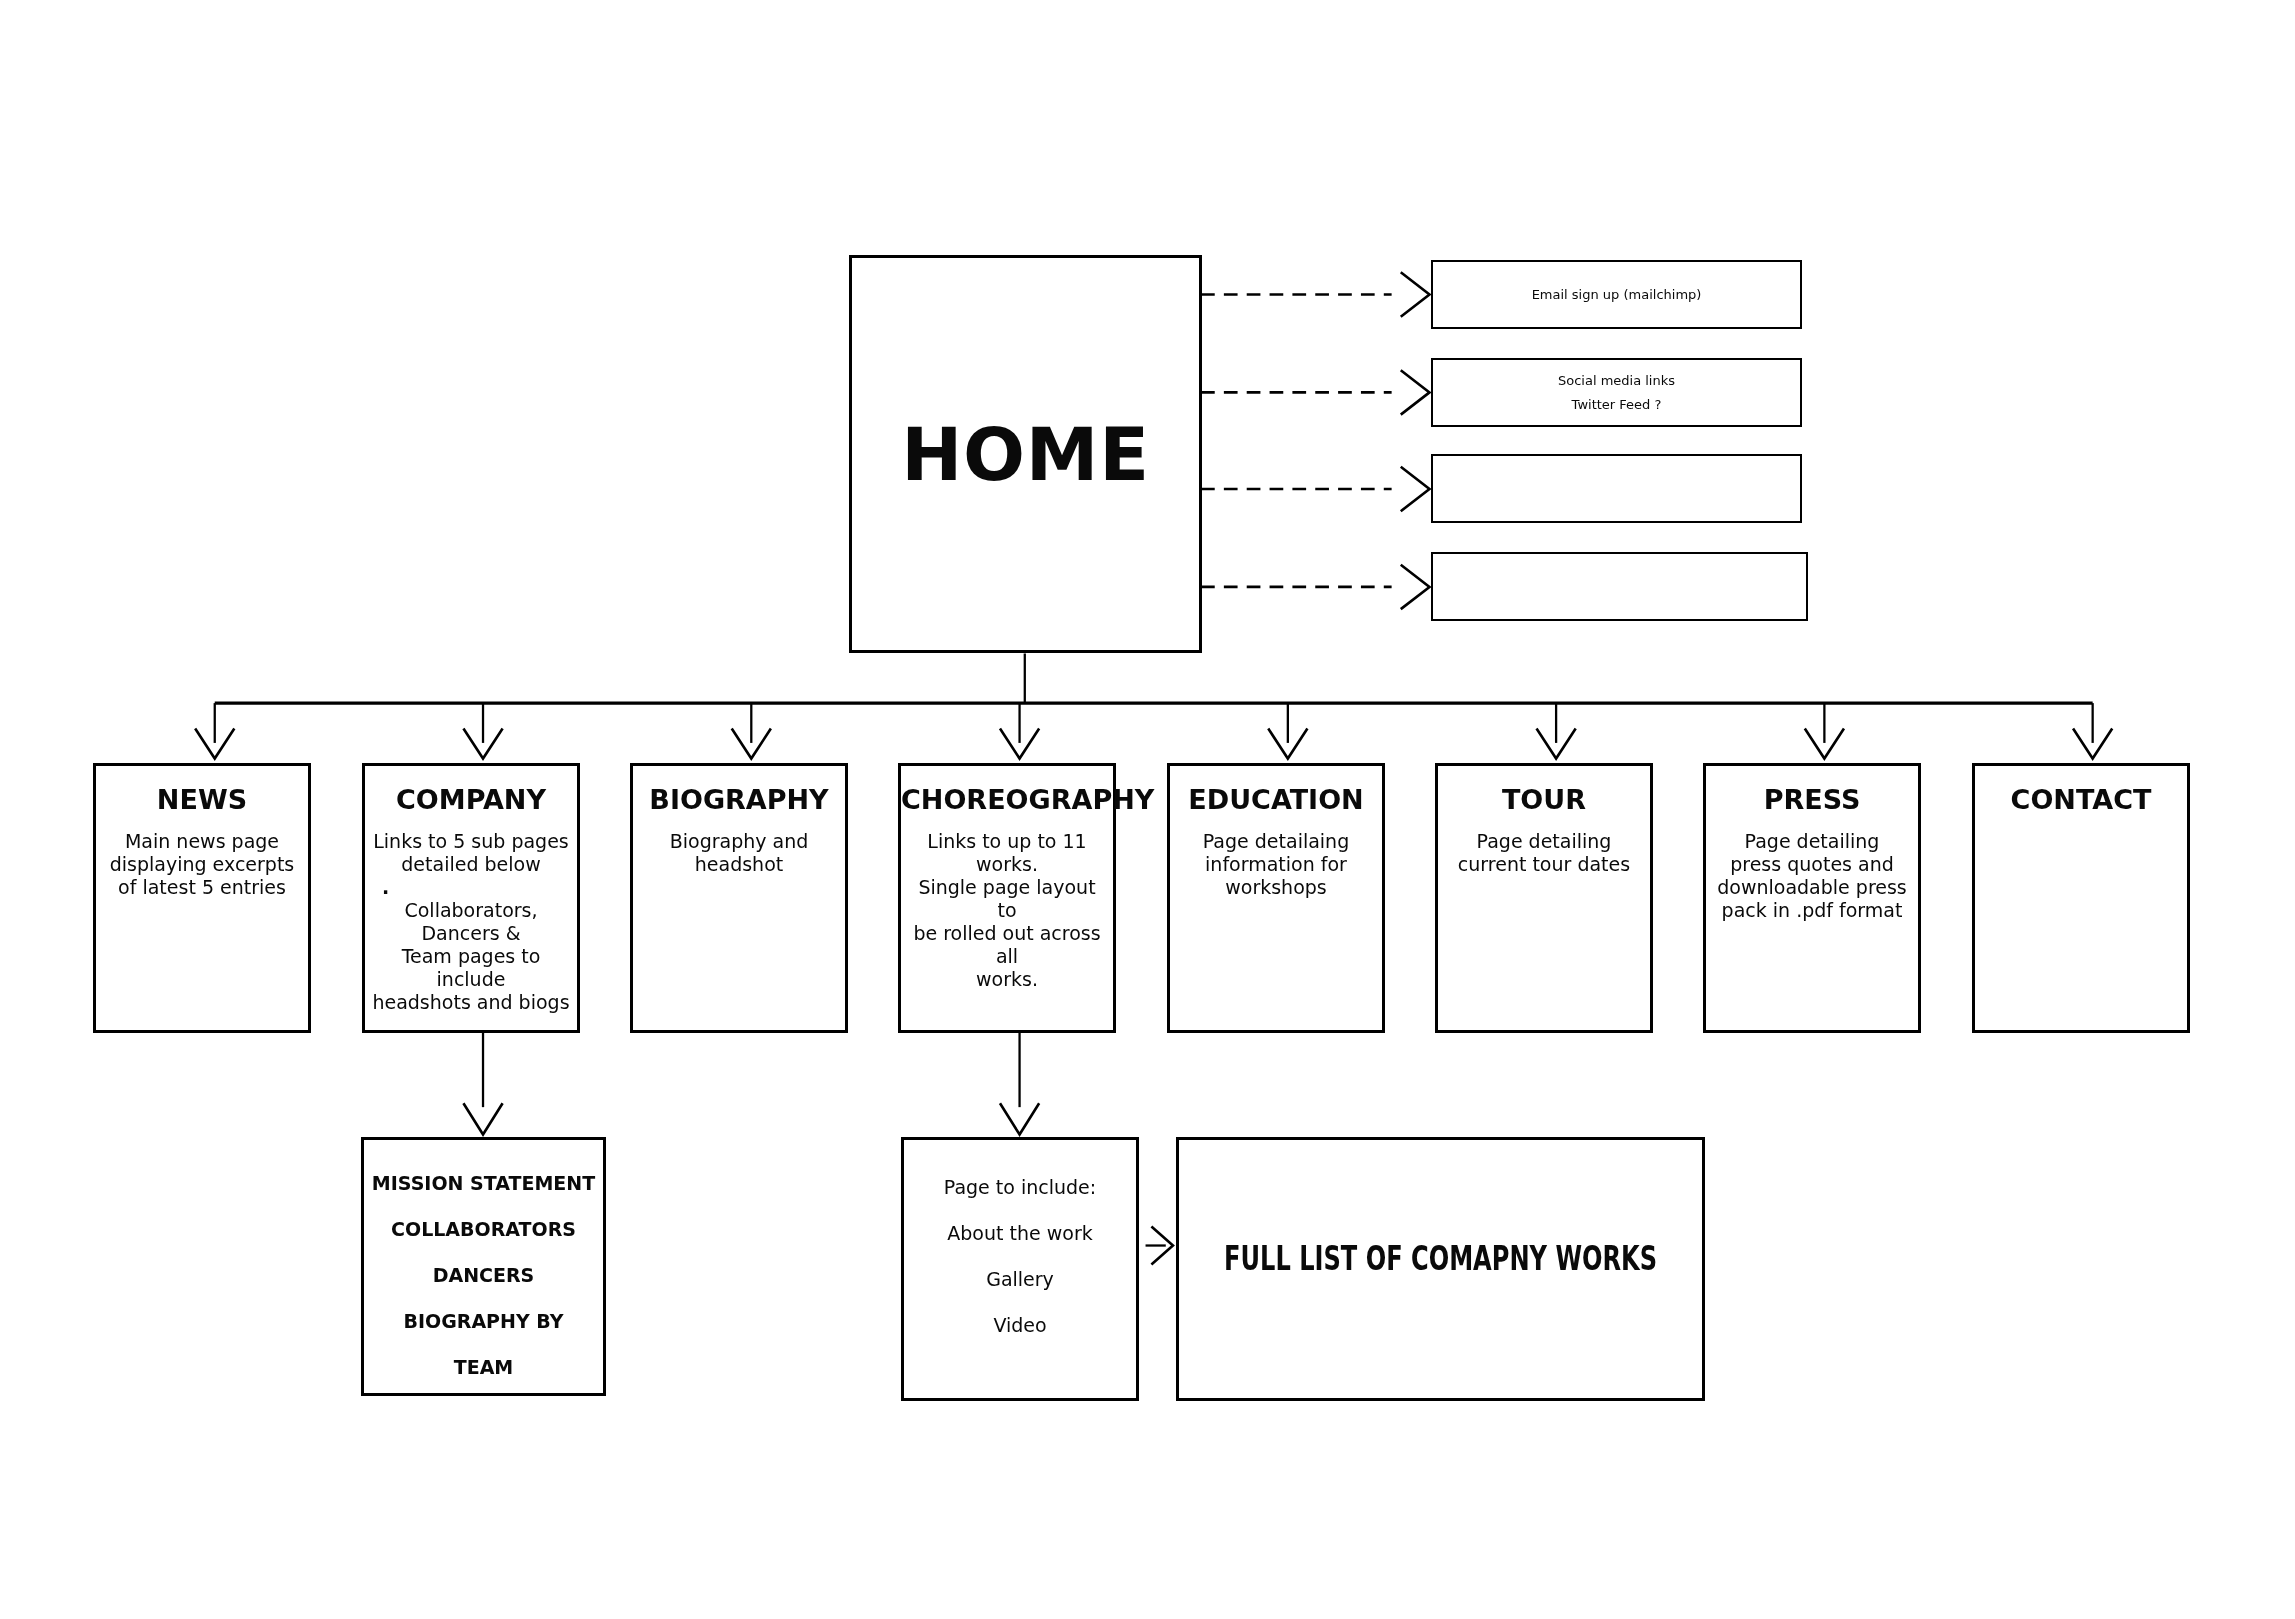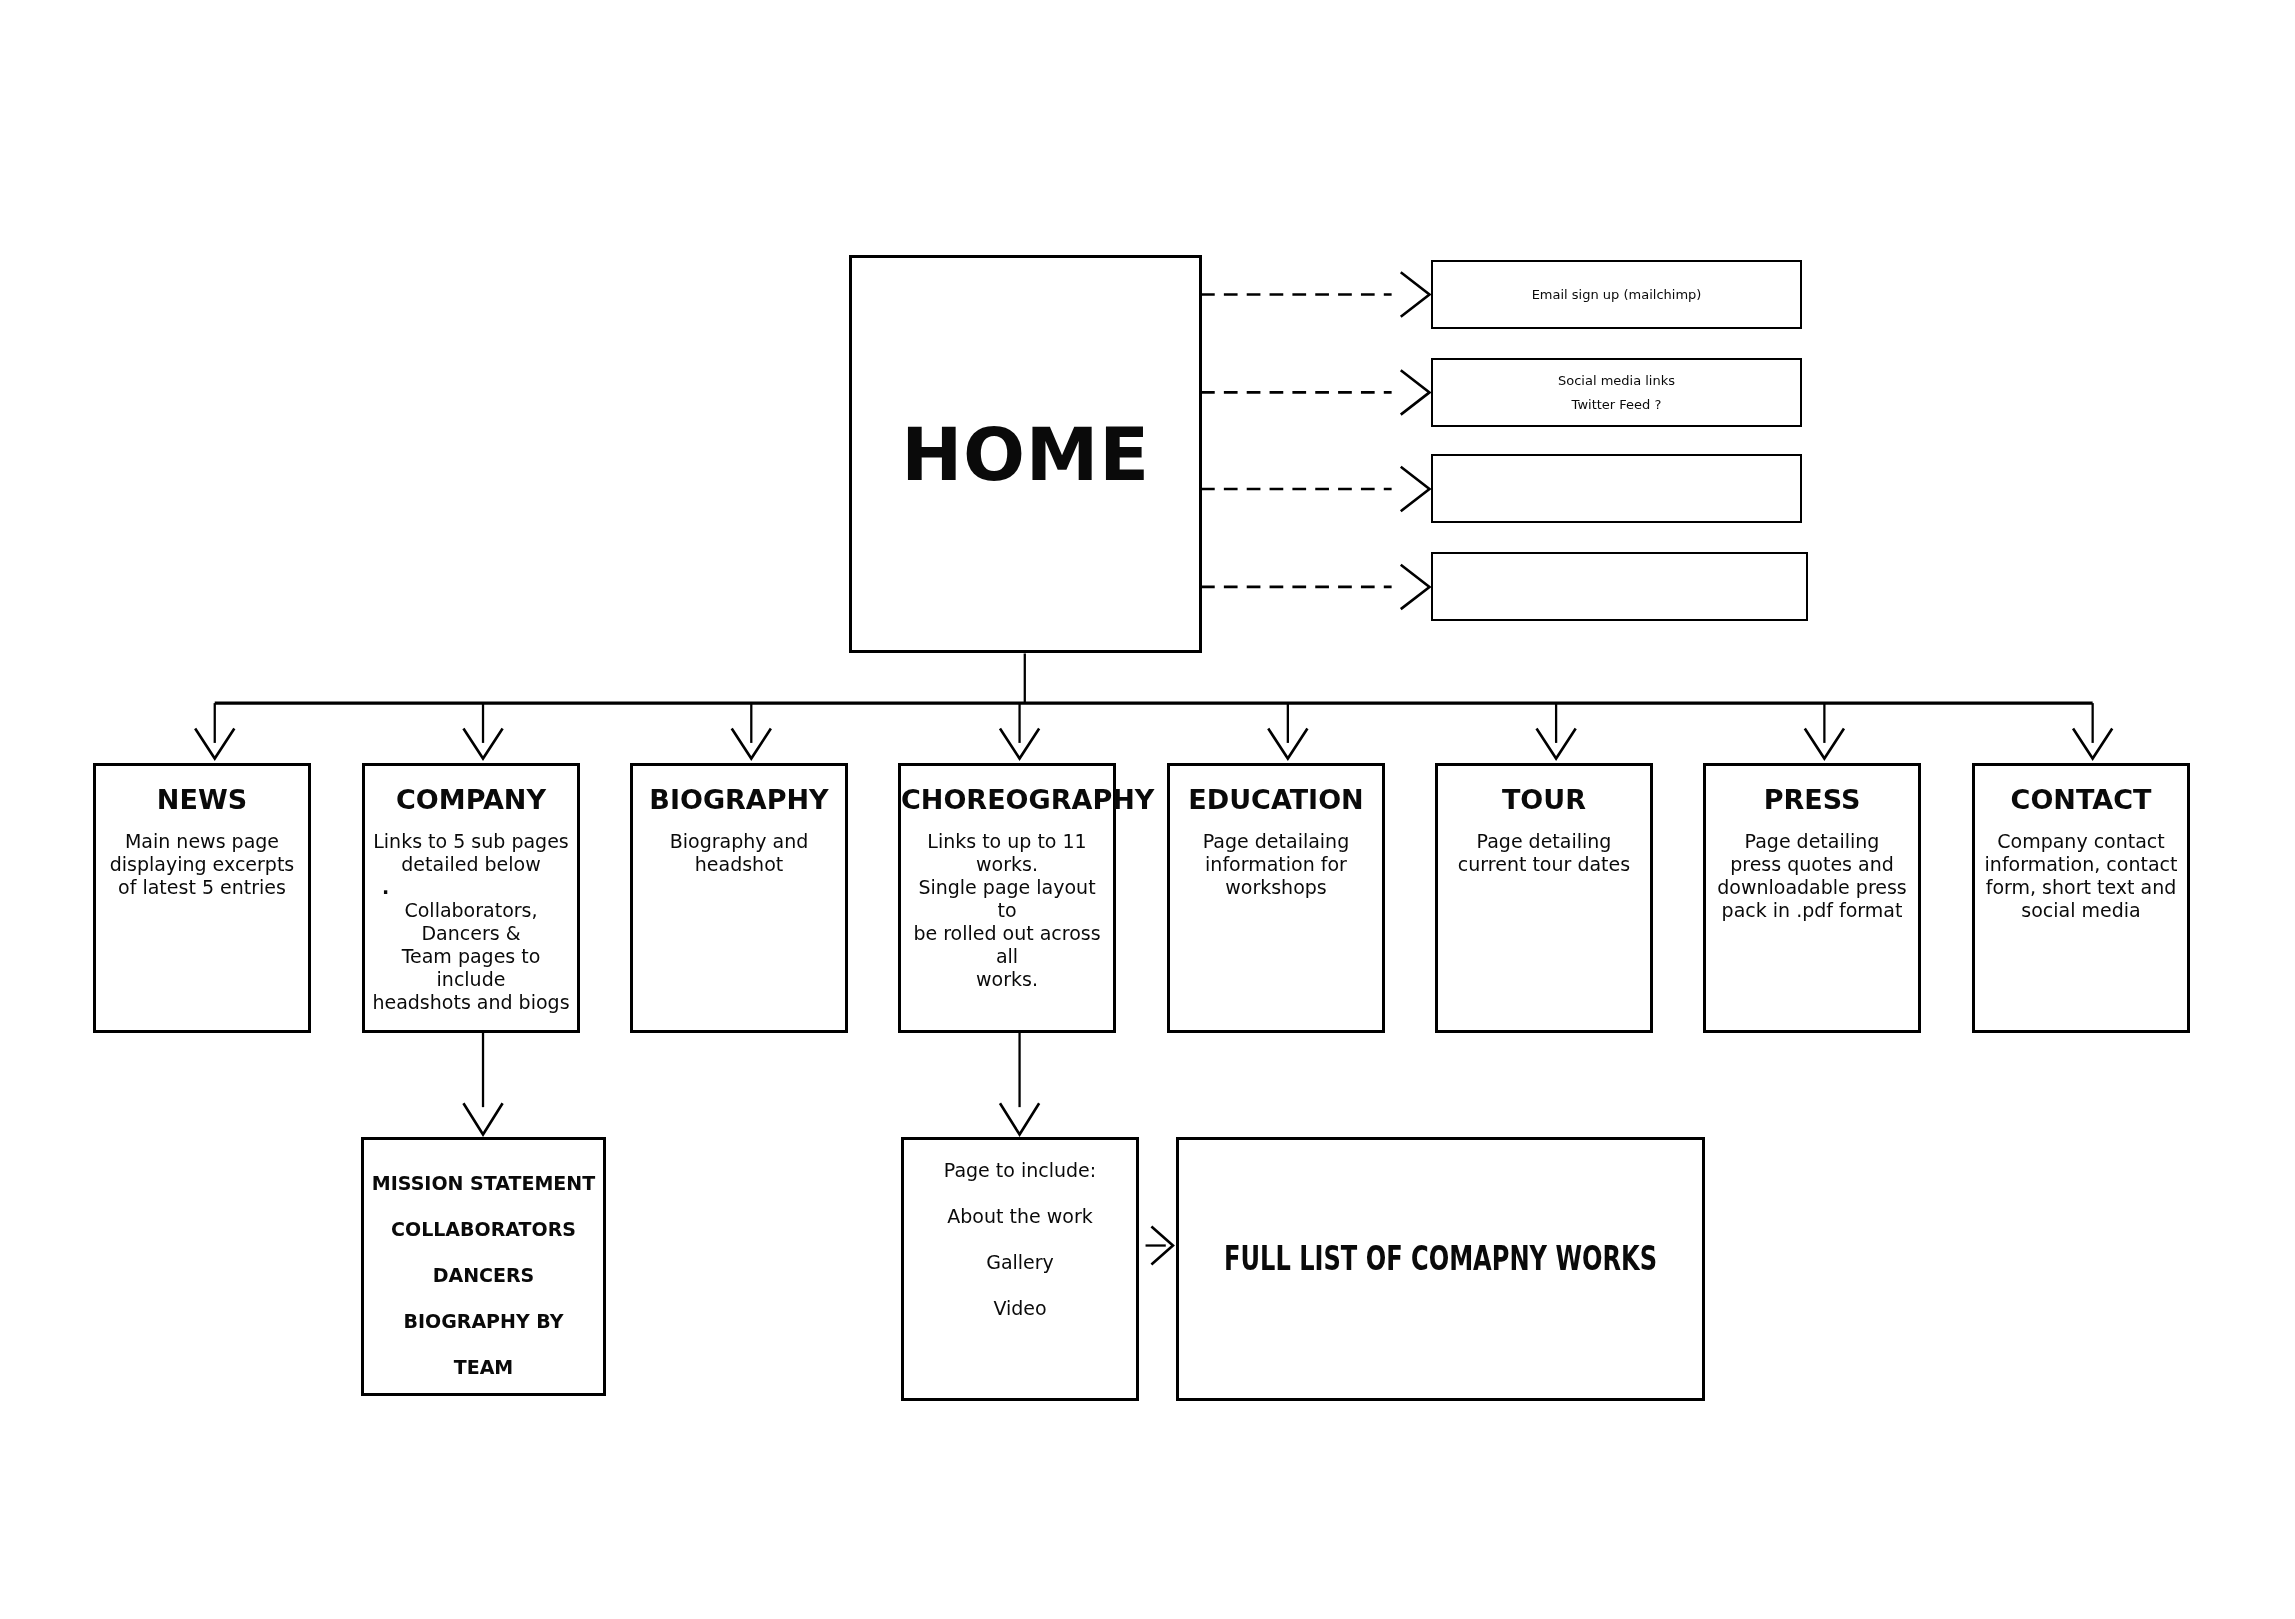--- a/index.html
+++ b/index.html
@@ -40,21 +40,21 @@
   .p-biography{left:630px;}
   .p-choreography{left:898px;}
   .p-education{left:1167px;}
   .p-tour{left:1435px;}
   .p-press{left:1703px;}
   .p-contact{left:1972px;}
 
   
   .sub-box{top:1137px;text-align:center;}
   .sub-company{left:361px;width:245px;height:259px;padding-top:19.6px;}
-  .sub-choreo{left:901px;width:238px;height:264px;padding-top:7px;}
+  .sub-choreo{left:901px;width:238px;height:264px;padding-top:24px;}
   .sub-line{font-size:19px;line-height:46px;}
   .sub-company .sub-line{font-weight:bold;}
   .works-box{left:1176px;top:1137px;width:529px;height:264px;display:flex;justify-content:center;align-items:flex-start;}
   .works-label{margin-top:99px;font-size:33px;font-weight:bold;white-space:nowrap;transform:scaleX(0.73);transform-origin:center;}
 </style>
 </head>
 <body>
 
 <svg id="wires" width="2295" height="1619" viewBox="0 0 3516 2480" fill="none" stroke="#000" stroke-width="3.5">
 
@@ -185,26 +185,20 @@
   <div class="page-body">
     <p class="para">Page detailing
 press quotes and
 downloadable press
 pack in .pdf format</p>
   </div>
 </div>
 
 <div class="box page-box p-contact">
   <div class="page-title">CONTACT</div>
-  <div class="page-body">
-    <p class="para">Company contact
-information, contact
-form, short text and
-social media</p>
-  </div>
 </div>
 
 <div class="box sub-box sub-company">
   <div class="sub-line">MISSION STATEMENT</div>
   <div class="sub-line">COLLABORATORS</div>
   <div class="sub-line">DANCERS</div>
   <div class="sub-line">BIOGRAPHY BY</div>
   <div class="sub-line">TEAM</div>
 </div>
 

